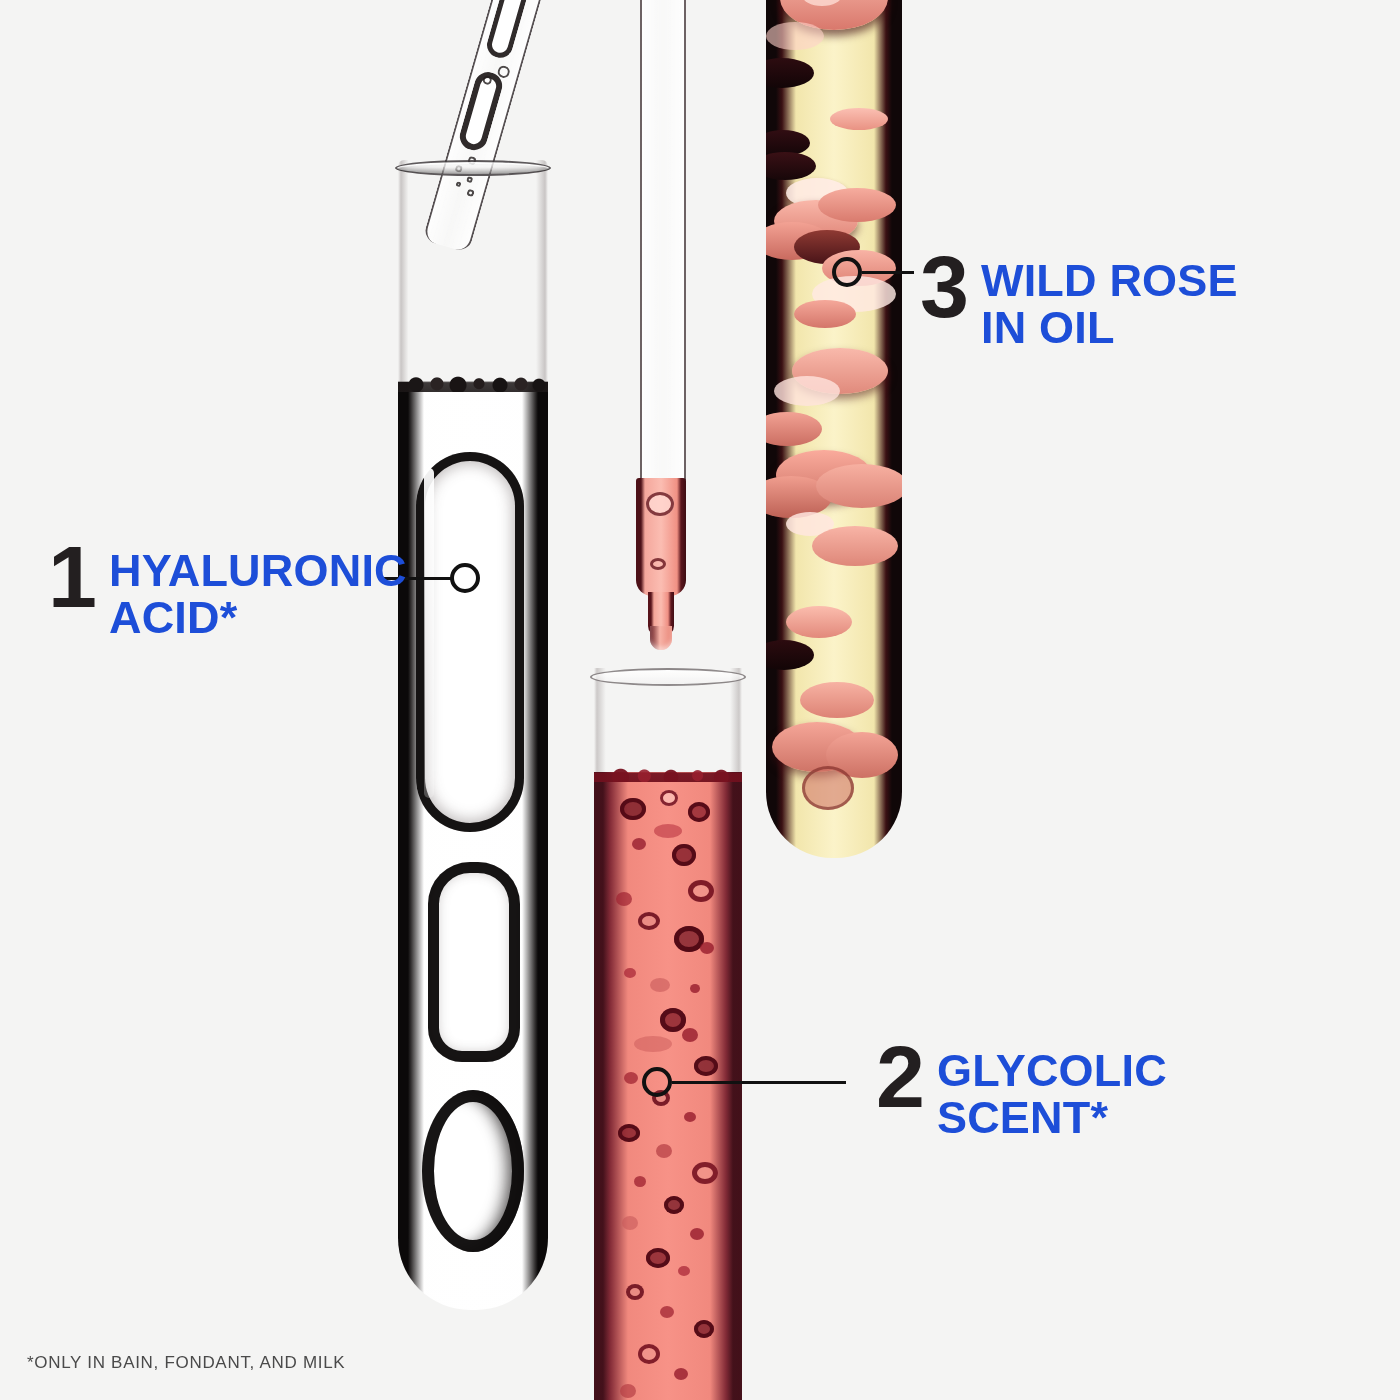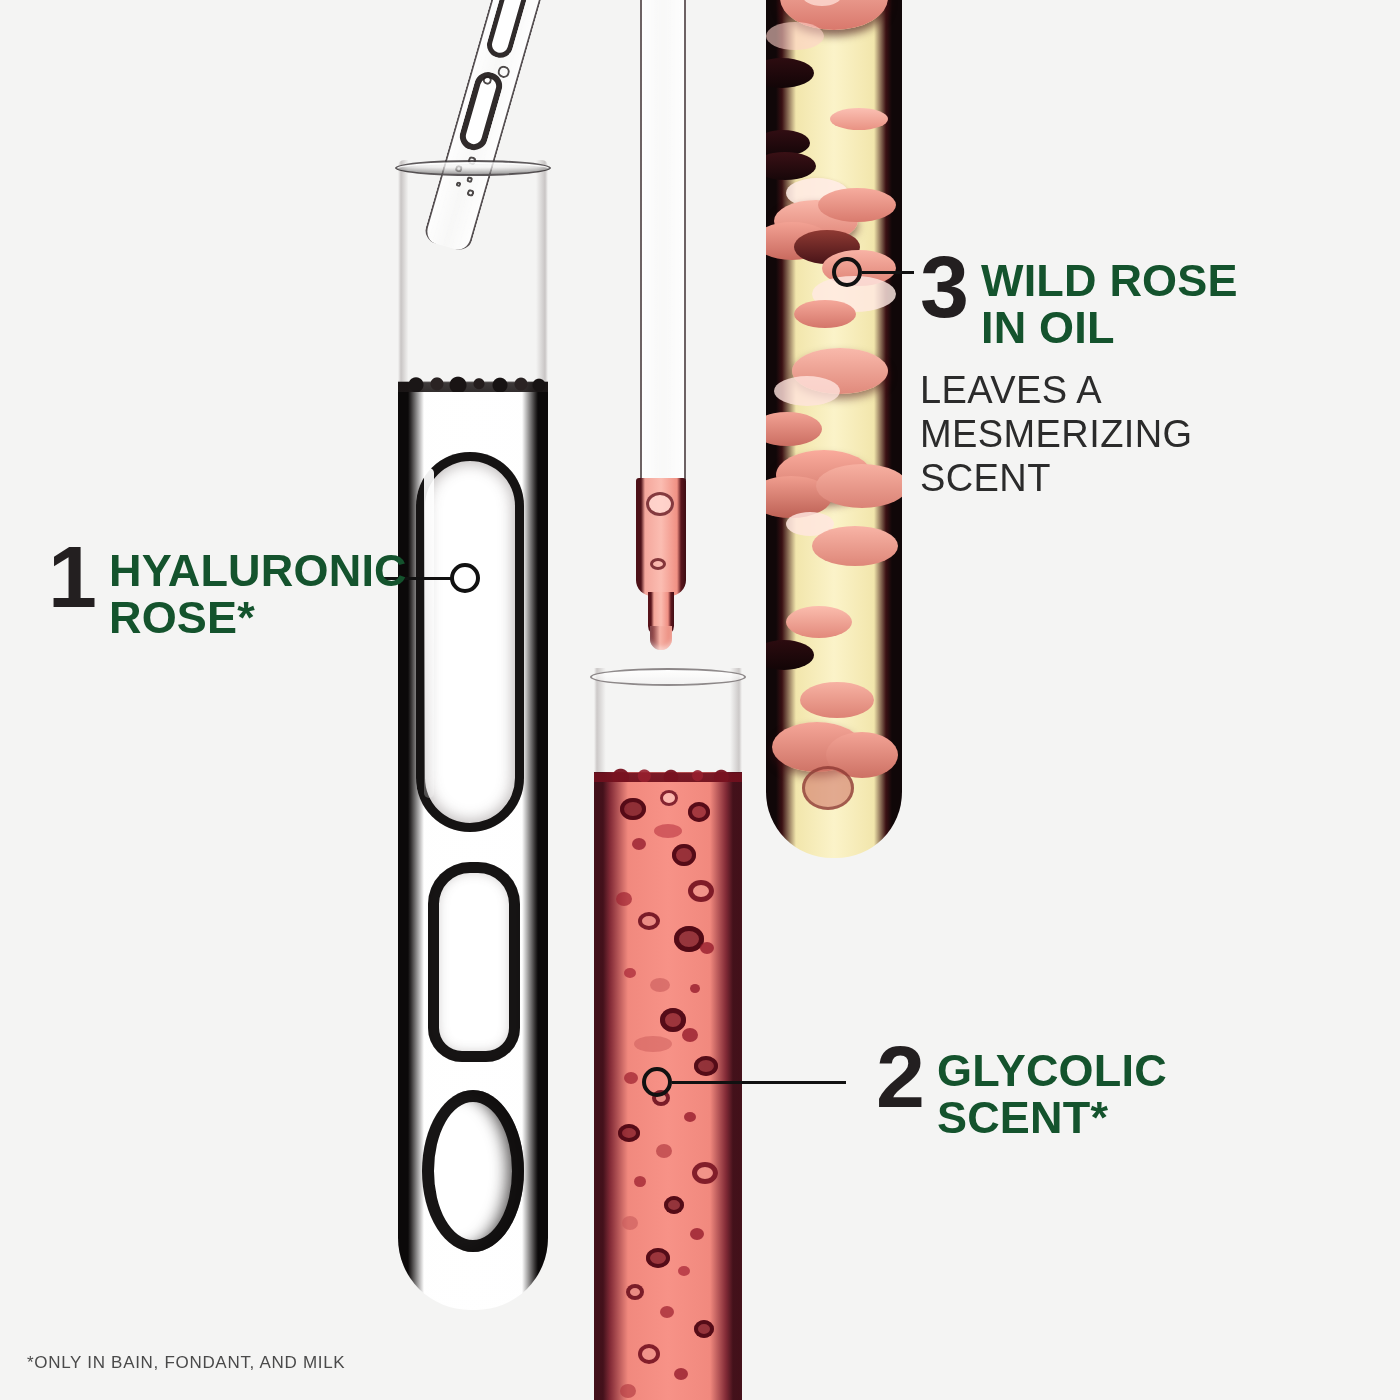--- a/index.html
+++ b/index.html
@@ -15,21 +15,21 @@
 
   
   .callout{position:absolute;}
   .callout .head{display:flex;align-items:flex-start;}
   .num{
     font-size:88px;line-height:0.80;font-weight:700;color:#231f20;
     letter-spacing:-2px;font-family:"Liberation Sans",sans-serif;
     margin-right:14px;position:relative;top:-6px;
   }
   .title{
-    font-size:45px;line-height:1.04;font-weight:700;color:#14532d;
+    font-size:45px;line-height:1.04;font-weight:700;color:#1d4ed8;
     letter-spacing:0.2px;white-space:pre-line;
   }
   .desc{
     font-size:38px;line-height:1.16;font-weight:300;color:#2b2b2b;
     letter-spacing:0.4px;white-space:pre-line;margin-top:16px;
   }
   .footnote{
     position:absolute;left:27px;top:1353px;
     font-size:17px;font-weight:300;color:#4a4a4a;letter-spacing:0.7px;
   }
@@ -359,38 +359,35 @@
   <div class="leader" style="left:672px;top:1081px;width:174px;"></div>
   <div class="marker" style="left:642px;top:1067px;width:30px;height:30px;"></div>
 
   <div class="leader" style="left:862px;top:271px;width:52px;"></div>
   <div class="marker" style="left:832px;top:257px;width:30px;height:30px;"></div>
 
   <div class="callout" id="c1">
     <div class="head">
       <div class="num">1</div>
       <div class="title">HYALURONIC
-ROSE*</div>
+ACID*</div>
     </div>
   </div>
 
   <div class="callout" id="c2">
     <div class="head">
       <div class="num">2</div>
       <div class="title">GLYCOLIC
 SCENT*</div>
     </div>
   </div>
 
   <div class="callout" id="c3">
     <div class="head">
       <div class="num">3</div>
       <div class="title">WILD ROSE
 IN OIL</div>
     </div>
-    <div class="desc">LEAVES A
-MESMERIZING
-SCENT</div>
   </div>
 
   <div class="footnote">*ONLY IN BAIN, FONDANT, AND MILK</div>
 
 </div>
 
 </body></html>

